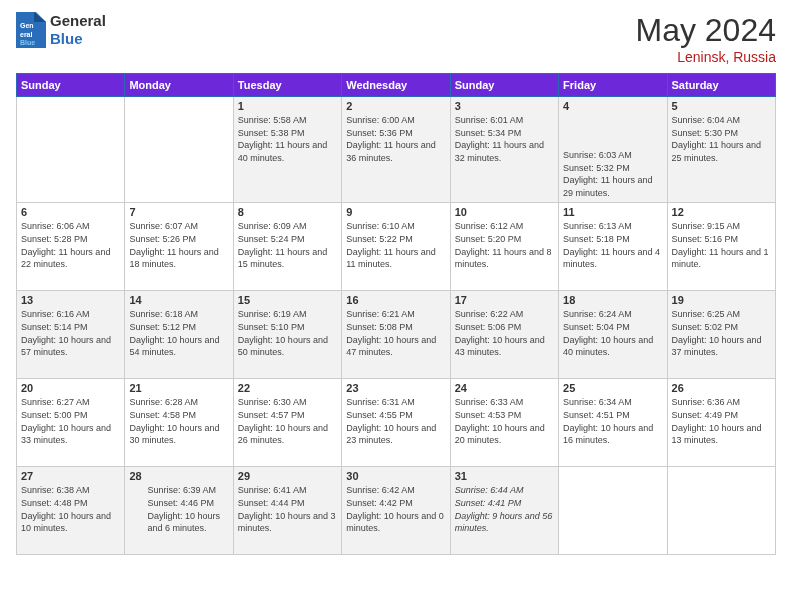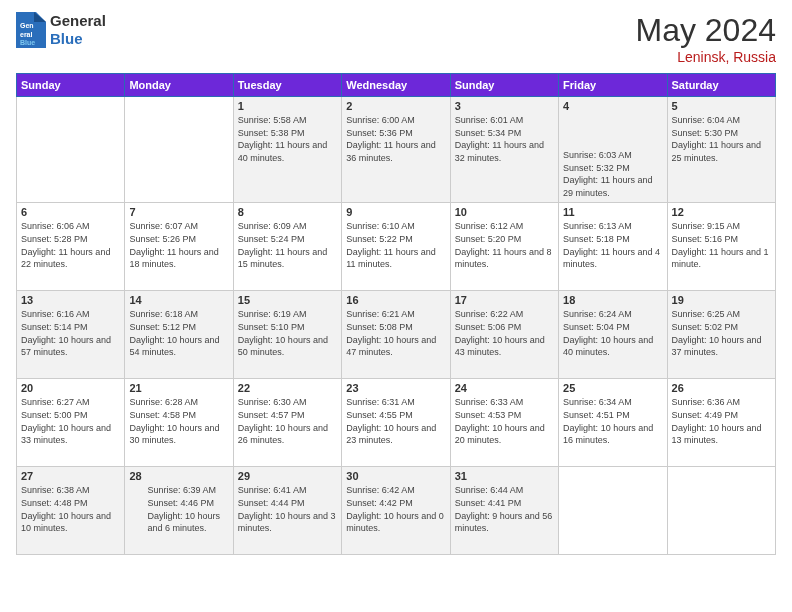--- a/index.html
+++ b/index.html
@@ -320,21 +320,21 @@
 Daylight: 10 hours and 3 minutes.</div>
           </td>
           <td class="shaded">
             <span class="day-num">30</span>
             <div class="day-info" style="white-space: pre-line;">Sunrise: 6:42 AM
 Sunset: 4:42 PM
 Daylight: 10 hours and 0 minutes.</div>
           </td>
           <td class="shaded">
             <span class="day-num">31</span>
-            <div class="day-info" style="white-space: pre-line;">Sunrise: 6:44 AM
+            <div class="day-info" style="white-space: pre-line; font-style: italic;">Sunrise: 6:44 AM
 Sunset: 4:41 PM
 Daylight: 9 hours and 56 minutes.</div>
           </td>
           <td class="empty"></td>
           <td class="empty"></td>
         </tr>
       </tbody>
   </table>
 </div>
 

